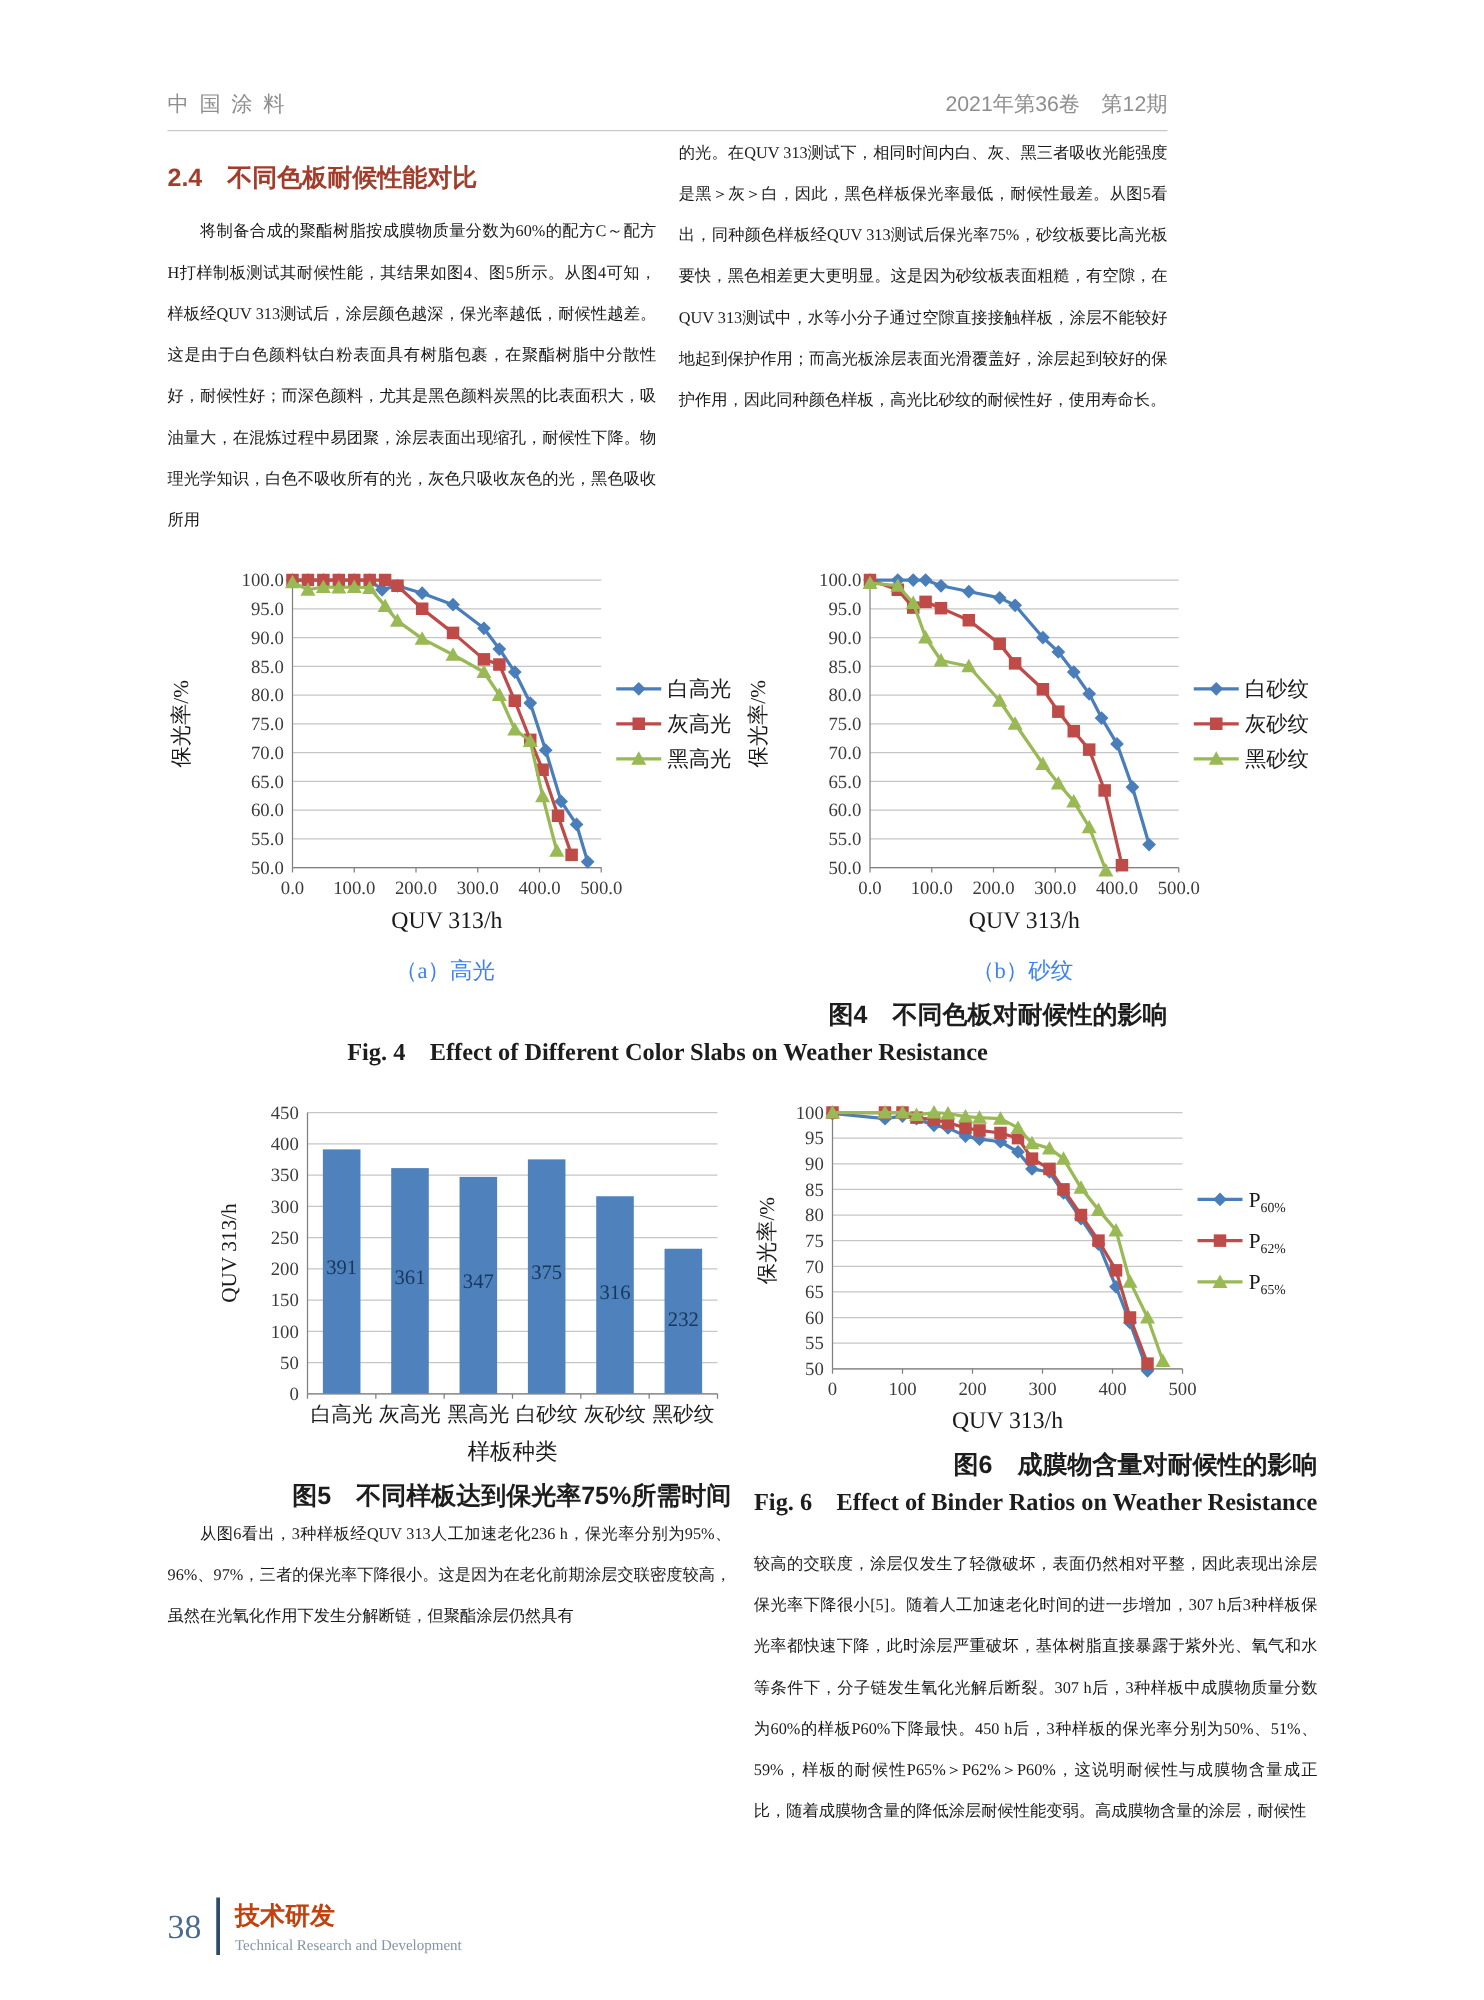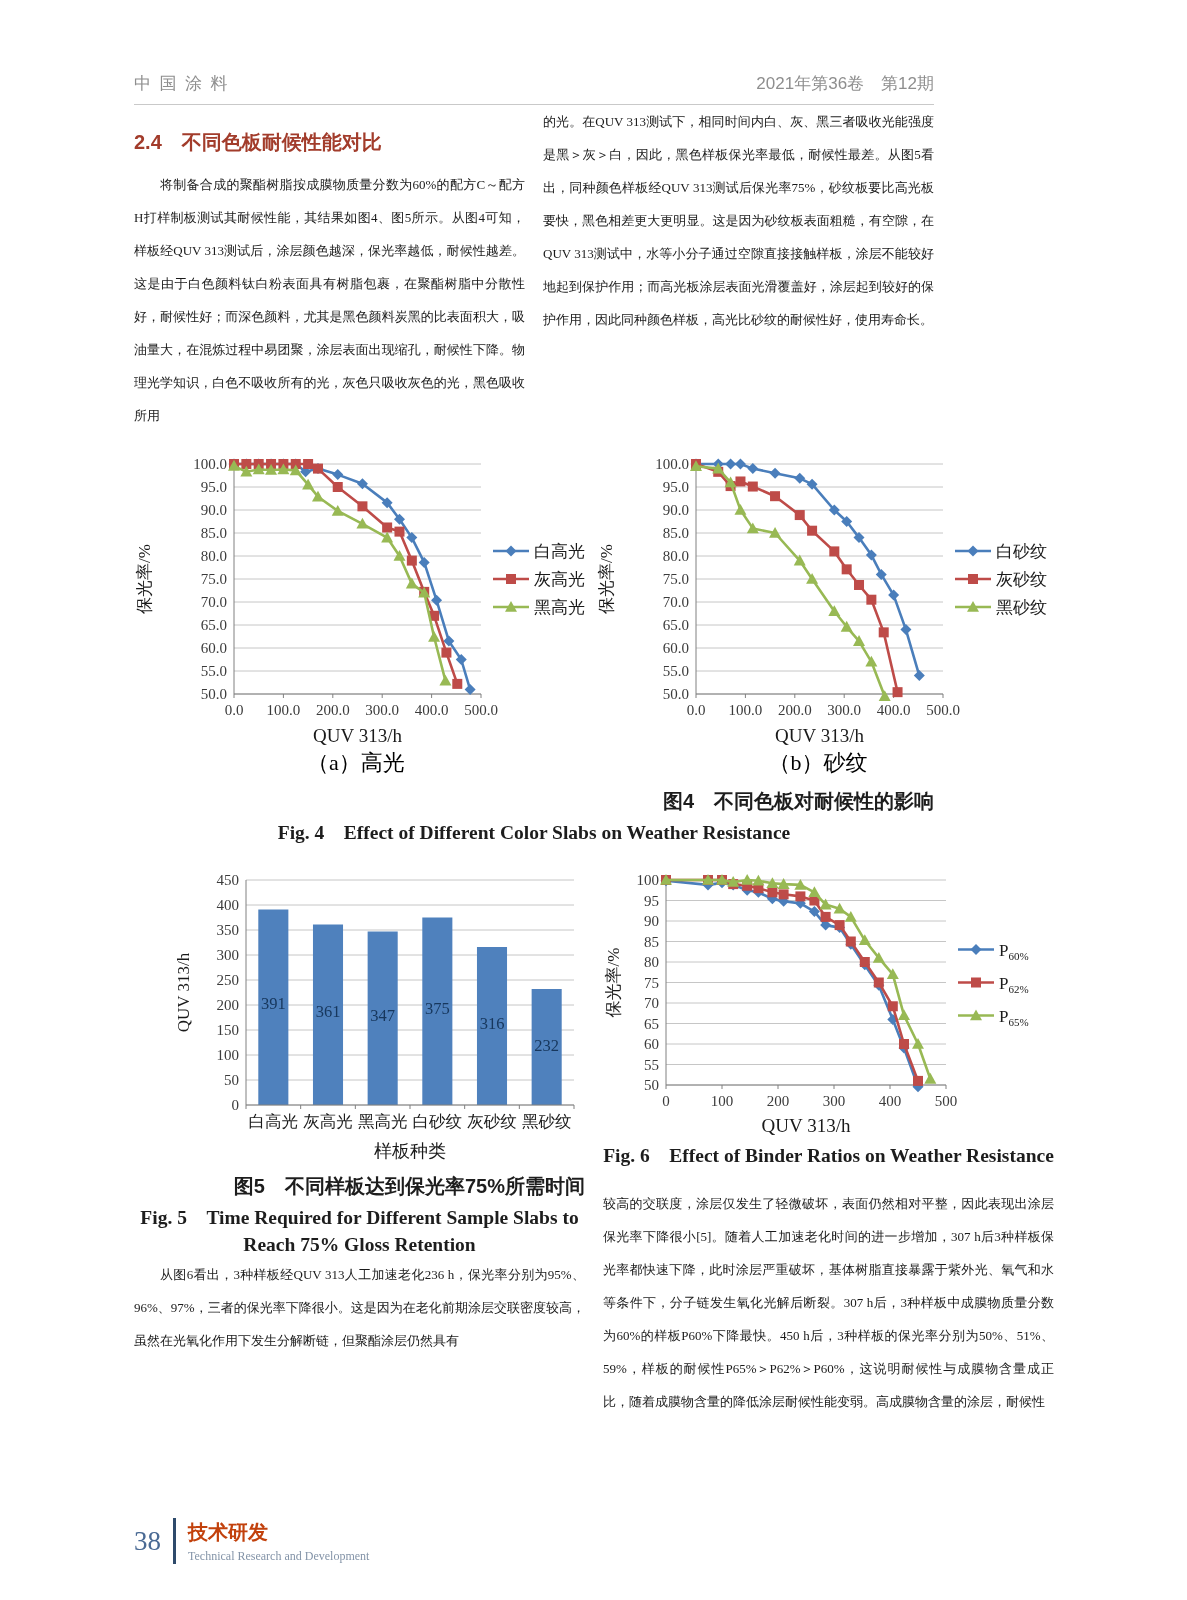--- a/index.html
+++ b/index.html
@@ -21,21 +21,21 @@
     font-family:"Liberation Sans","DejaVu Sans",sans-serif;
     color:#a23c2b;font-size:20px;font-weight:bold;margin:24px 0 12px 0;
   }
   p.body{font-size:13px;line-height:33px;text-align:justify;margin:0;}
   p.indent{text-indent:2em;}
   .rc-top{margin-top:10px;}
   .fig4-row{display:flex;gap:4px;margin-top:20px;}
   .chart-block{width:458px;}
   .chart svg{display:block;}
   .subcap{
-    color:#000000;text-align:center;font-size:22px;margin-top:0;
+    color:#3b82f6;text-align:center;font-size:18px;margin-top:16px;
     width:300px;margin-left:72px;
   }
   .caption-cn{
     text-align:right;font-weight:bold;font-size:20px;margin-top:10px;
     font-family:"Liberation Sans","DejaVu Sans",sans-serif;color:#1d1d1d;
   }
   .caption-en{
     text-align:center;font-weight:bold;font-size:19.5px;margin-top:4px;
     font-family:"Liberation Serif","DejaVu Serif",serif;color:#1d1d1d;line-height:27px;
   }
@@ -335,21 +335,20 @@
             <text x="303.3333333333333" y="257" text-anchor="middle" font-size="16.5" font-family="&quot;Liberation Serif&quot;,&quot;DejaVu Serif&quot;,serif" fill="#1a1a1a">白砂纹</text>
             <text x="357.99999999999994" y="257" text-anchor="middle" font-size="16.5" font-family="&quot;Liberation Serif&quot;,&quot;DejaVu Serif&quot;,serif" fill="#1a1a1a">灰砂纹</text>
             <text x="412.66666666666663" y="257" text-anchor="middle" font-size="16.5" font-family="&quot;Liberation Serif&quot;,&quot;DejaVu Serif&quot;,serif" fill="#1a1a1a">黑砂纹</text>
             <line x1="112" y1="10" x2="112" y2="235" stroke="#808080"></line>
             <line x1="112" y1="235" x2="440" y2="235" stroke="#808080"></line>
             <text x="276" y="287" text-anchor="middle" font-size="18" font-family="&quot;Liberation Serif&quot;,&quot;DejaVu Serif&quot;,serif" fill="#1a1a1a">样板种类</text>
             <text text-anchor="middle" font-size="17" font-family="&quot;Liberation Serif&quot;,&quot;DejaVu Serif&quot;,serif" fill="#1a1a1a" transform="translate(55,122.5) rotate(-90)">QUV 313/h</text>
           </svg>
         </div>
       <div class="caption-cn fig5-cap-cn">图5　不同样板达到保光率75%所需时间</div>
-      <div class="caption-en">Fig. 5　Time Required for Different Sample Slabs to Reach 75% Gloss Retention</div>
       <p class="body indent">从图6看出，3种样板经QUV 313人工加速老化236 h，保光率分别为95%、96%、97%，三者的保光率下降很小。这是因为在老化前期涂层交联密度较高，虽然在光氧化作用下发生分解断链，但聚酯涂层仍然具有</p>
     </div>
     <div class="col">
       <div class="chart">
           <svg width="458" height="268" viewBox="0 0 458 268">
             <line x1="63" y1="215" x2="343" y2="215" stroke="#c6c6c6" stroke-width="1"></line>
             <text x="56" y="220" text-anchor="end" font-size="15" font-family="&quot;Liberation Serif&quot;,&quot;DejaVu Serif&quot;,serif" fill="#3b3b3b">50</text>
             <line x1="63" y1="194.5" x2="343" y2="194.5" stroke="#c6c6c6" stroke-width="1"></line>
             <text x="56" y="199.5" text-anchor="end" font-size="15" font-family="&quot;Liberation Serif&quot;,&quot;DejaVu Serif&quot;,serif" fill="#3b3b3b">55</text>
             <line x1="63" y1="174" x2="343" y2="174" stroke="#c6c6c6" stroke-width="1"></line>
@@ -448,20 +447,21 @@
             <line x1="355" y1="112.5" x2="391" y2="112.5" stroke="#be4b48" stroke-width="2.6"></line>
             <rect x="368" y="107.5" width="10" height="10" fill="#be4b48"></rect>
             <text x="396" y="118.5" font-size="17" font-family="&quot;Liberation Serif&quot;,&quot;DejaVu Serif&quot;,serif" fill="#1a1a1a"><tspan>P</tspan><tspan dy="4" font-size="11">62%</tspan></text>
             <line x1="355" y1="145.5" x2="391" y2="145.5" stroke="#98b954" stroke-width="2.6"></line>
             <path d="M373 139.5L379 150.3L367 150.3Z" fill="#98b954"></path>
             <text x="396" y="151.5" font-size="17" font-family="&quot;Liberation Serif&quot;,&quot;DejaVu Serif&quot;,serif" fill="#1a1a1a"><tspan>P</tspan><tspan dy="4" font-size="11">65%</tspan></text>
             <text x="203" y="262" text-anchor="middle" font-size="19" font-family="&quot;Liberation Serif&quot;,&quot;DejaVu Serif&quot;,serif" fill="#1a1a1a">QUV 313/h</text>
             <text text-anchor="middle" font-size="17" font-family="&quot;Liberation Serif&quot;,&quot;DejaVu Serif&quot;,serif" fill="#1a1a1a" transform="translate(16,112.5) rotate(-90)">保光率/%</text>
           </svg>
         </div>
+      <div class="caption-cn">图6　成膜物含量对耐候性的影响</div>
       <div class="caption-en">Fig. 6　Effect of Binder Ratios on Weather Resistance</div>
       <p class="body" style="margin-top:18px;">较高的交联度，涂层仅发生了轻微破坏，表面仍然相对平整，因此表现出涂层保光率下降很小[5]。随着人工加速老化时间的进一步增加，307 h后3种样板保光率都快速下降，此时涂层严重破坏，基体树脂直接暴露于紫外光、氧气和水等条件下，分子链发生氧化光解后断裂。307 h后，3种样板中成膜物质量分数为60%的样板P60%下降最快。450 h后，3种样板的保光率分别为50%、51%、59%，样板的耐候性P65%＞P62%＞P60%，这说明耐候性与成膜物含量成正比，随着成膜物含量的降低涂层耐候性能变弱。高成膜物含量的涂层，耐候性</p>
     </div>
   </div>
 
   <div class="footer">
     <span class="pageno">38</span>
     <span class="fbar"></span>
     <span>
       <div class="fsec-cn">技术研发</div>

